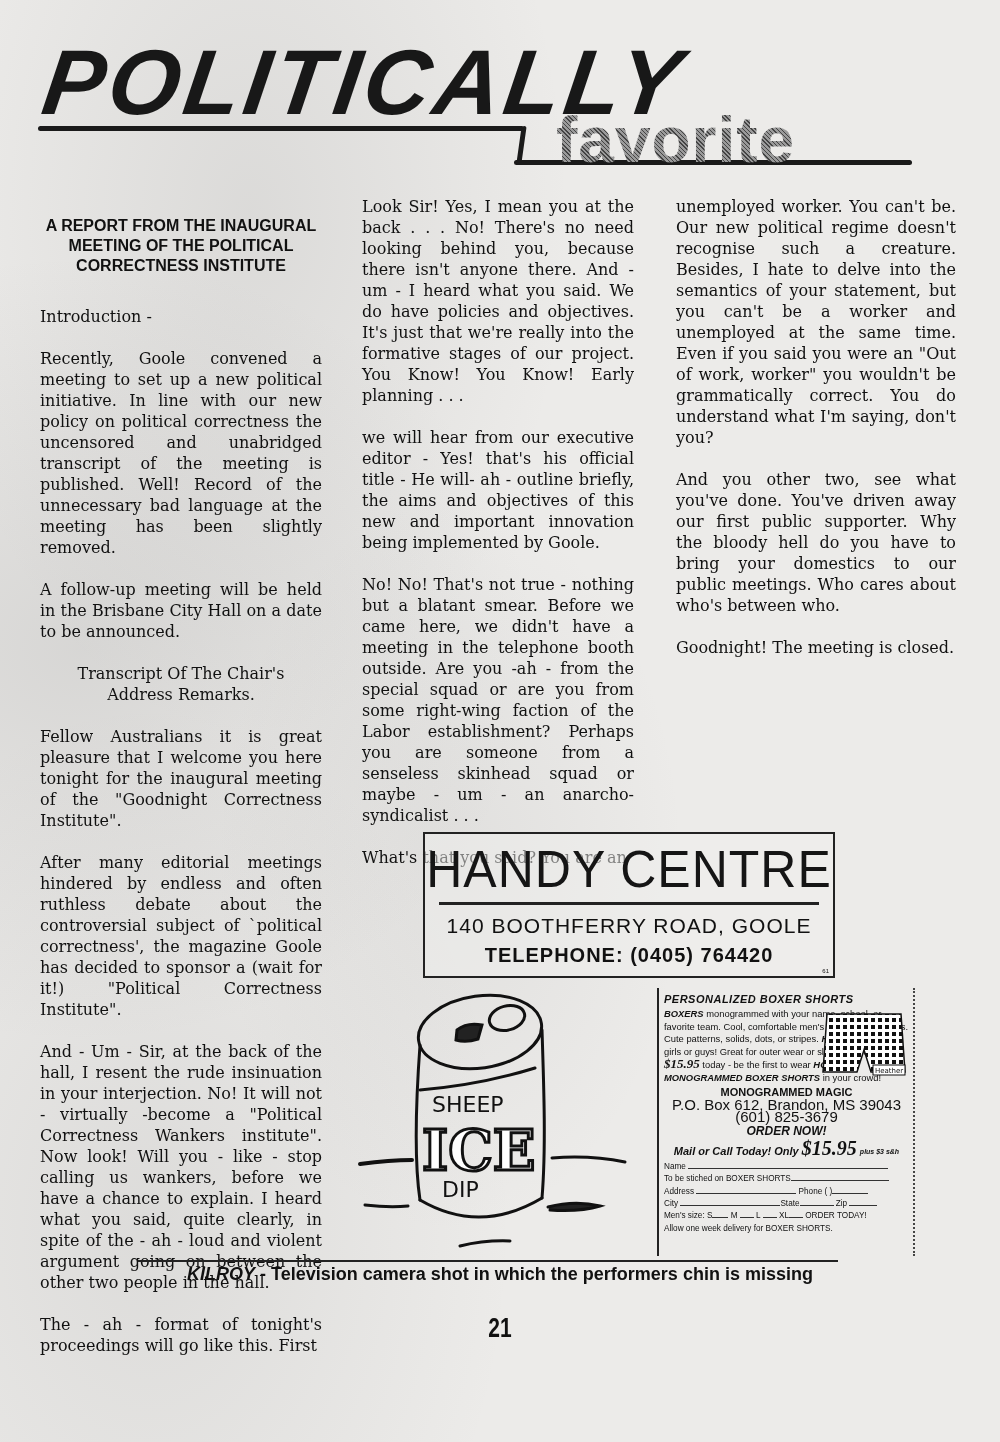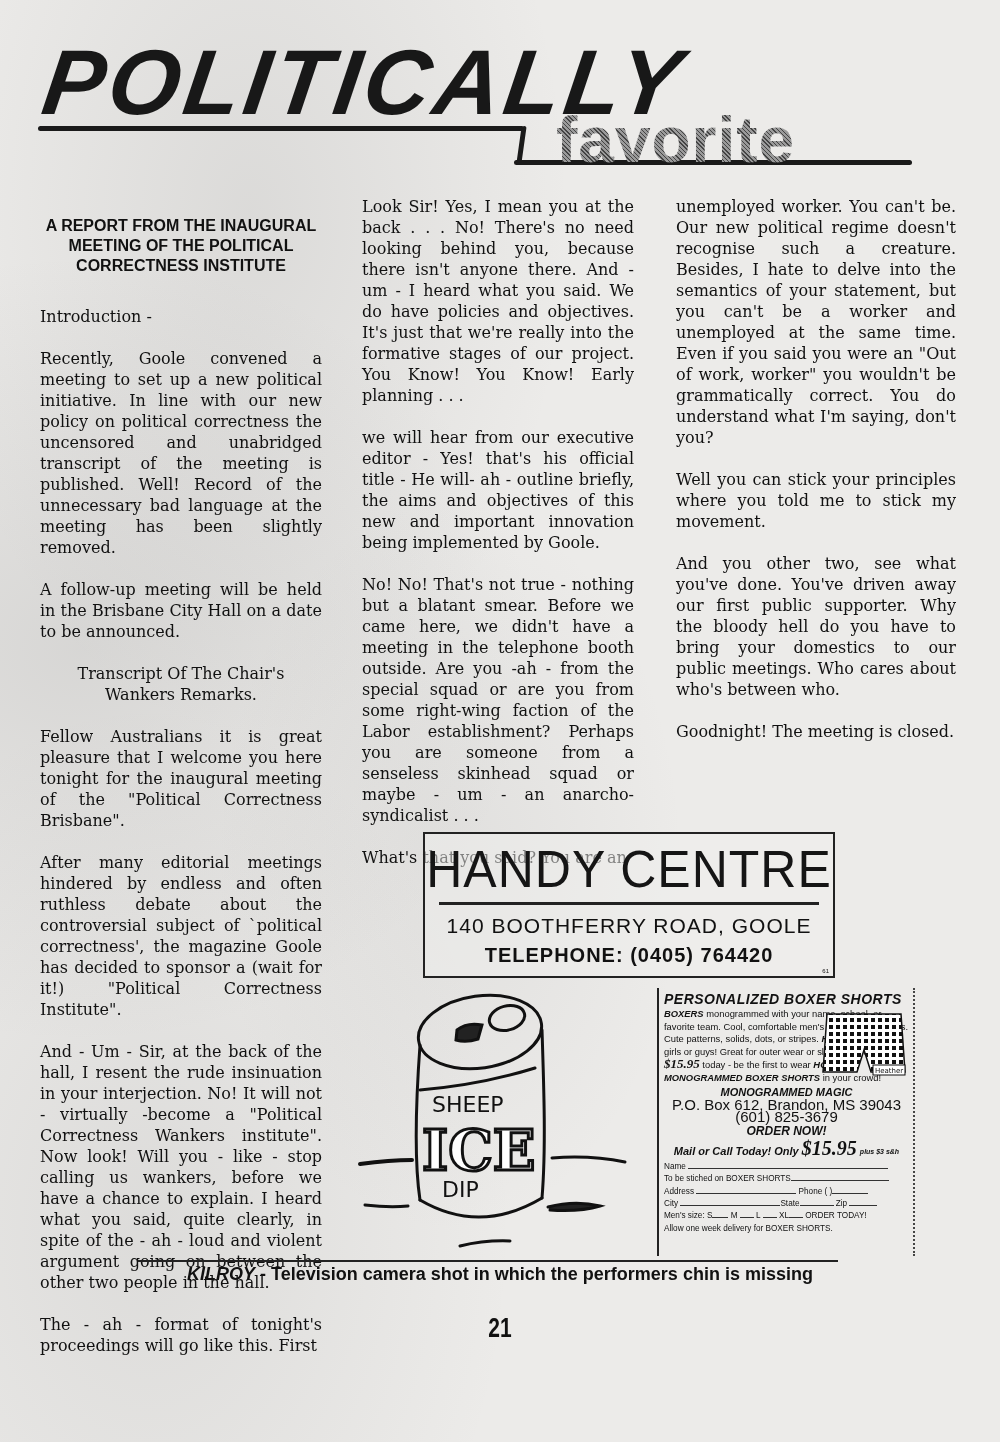--- a/index.html
+++ b/index.html
@@ -71,30 +71,30 @@
   
   #can-drawing { left: 350px; top: 990px; width: 300px; height: 270px; }
 
   
   #boxer-ad {
     left: 657px; top: 988px; width: 258px; height: 268px;
     border-left: 2px solid #222; border-right: 2px dotted #444; box-sizing: border-box;
     font-family: "Liberation Sans", sans-serif; font-size: 9.4px; line-height: 12.6px; padding: 0 4px 0 5px;
   }
   .boxer-title {
-    font-style: italic; font-weight: bold; font-size: 14px; letter-spacing: 0.5px;
+    font-style: italic; font-weight: bold; font-size: 11px; letter-spacing: 0.5px;
     margin-top: 2px; line-height: 18px; white-space: nowrap;
   }
   .boxer-body { position: relative; }
   .boxer-shorts-img {
     position: absolute; right: 2px; top: 2px; width: 86px; height: 70px;
   }
   .italic-bold { font-style: italic; font-weight: bold; }
   .boxer-price-big { font-style: italic; font-weight: bold; font-size: 13px; font-family: "Liberation Serif", serif; }
-  .boxer-company { text-align: center; font-weight: bold; font-size: 11px; line-height: 14px; font-style: italic; }
+  .boxer-company { text-align: center; font-weight: bold; font-size: 11px; line-height: 14px; }
   .boxer-addr { text-align: center; font-size: 15px; }
   .boxer-order { text-align: center; font-style: italic; font-weight: bold; font-size: 12px; line-height: 14px; }
   .boxer-mail { text-align: center; font-style: italic; font-weight: bold; font-size: 11px; line-height: 20px; }
   .boxer-mail .price { font-family: "Liberation Serif", serif; font-size: 20px; }
   .boxer-mail .plus { font-size: 7px; line-height: 7px; display: inline-block; vertical-align: middle; }
   .form-line { font-size: 8.2px; line-height: 12.4px; white-space: nowrap; overflow: hidden; }
   .blank { display: inline-block; border-bottom: 1px solid #333; height: 7px; vertical-align: baseline; }
 
   
   #footer-rule { left: 138px; top: 1260px; width: 700px; height: 2px; background: #222; }
@@ -118,37 +118,36 @@
   <div class="rule" style="left:519px;top:126px;width:5px;height:38px;transform:skewX(-8deg);"></div>
   <div class="rule" style="left:514px;top:160px;width:398px;height:5px;"></div>
   <div class="title-sub">favorite</div>
 </div>
 
 <div id="col1" class="col">
   <div class="report-heading">A REPORT FROM THE INAUGURAL MEETING OF THE POLITICAL CORRECTNESS INSTITUTE</div>
   <p class="intro-label">Introduction -</p>
   <p>Recently, Goole convened a meeting to set up a new political initiative. In line with our new policy on political correctness the uncensored and unabridged transcript of the meeting is published. Well! Record of the unnecessary bad language at the meeting has been slightly removed.</p>
   <p>A follow-up meeting will be held in the Brisbane City Hall on a date to be announced.</p>
-  <p class="center" style="padding:0 10px;">Transcript Of The Chair's Wankers Remarks.</p>
-  <p>Fellow Australians it is great pleasure that I welcome you here tonight for the inaugural meeting of the "Political Correctness Brisbane".</p>
+  <p class="center" style="padding:0 10px;">Transcript Of The Chair's Address Remarks.</p>
+  <p>Fellow Australians it is great pleasure that I welcome you here tonight for the inaugural meeting of the "Goodnight Correctness Institute".</p>
   <p>After many editorial meetings hindered by endless and often ruthless debate about the controversial subject of `political correctness', the magazine Goole has decided to sponsor a (wait for it!) "Political Correctness Institute".</p>
   <p>And - Um - Sir, at the back of the hall, I resent the rude insinuation in your interjection. No! It will not - virtually -become a "Political Correctness Wankers institute". Now look! Will you - like - stop calling us wankers, before we have a chance to explain. I heard what you said, quite clearly, in spite of the - ah - loud and violent argument going on between the other two people in the hall.</p>
   <p>The - ah - format of tonight's proceedings will go like this. First</p>
 </div>
 
 <div id="col2" class="col">
   <p>Look Sir! Yes, I mean you at the back . . . No! There's no need looking behind you, because there isn't anyone there. And - um - I heard what you said. We do have policies and objectives. It's just that we're really into the formative stages of our project. You Know! You Know! Early planning . . .</p>
   <p>we will hear from our executive editor - Yes! that's his official title - He will- ah - outline briefly, the aims and objectives of this new and important innovation being implemented by Goole.</p>
   <p>No! No! That's not true - nothing but a blatant smear. Before we came here, we didn't have a meeting in the telephone booth outside. Are you -ah - from the special squad or are you from some right-wing faction of the Labor establishment? Perhaps you are someone from a senseless skinhead squad or maybe - um - an anarcho-syndicalist . . .</p>
   <p>What's that you said? You are an</p>
 </div>
 
 <div id="col3" class="col">
   <p>unemployed worker. You can't be. Our new political regime doesn't recognise such a creature. Besides, I hate to delve into the semantics of your statement, but you can't be a worker and unemployed at the same time. Even if you said you were an "Out of work, worker" you wouldn't be grammatically correct. You do understand what I'm saying, don't you?</p>
-  <p>Well you can stick your principles where you told me to stick my movement.</p>
   <p>And you other two, see what you've done. You've driven away our first public supporter. Why the bloody hell do you have to bring your domestics to our public meetings. Who cares about who's between who.</p>
   <p>Goodnight! The meeting is closed.</p>
 </div>
 
 <div id="handy-ad" class="abs">
   <div class="handy-name">HANDY CENTRE</div>
   <div class="handy-rule"></div>
   <div class="handy-addr">140 BOOTHFERRY ROAD, GOOLE</div>
   <div class="handy-tel">TELEPHONE: (0405) 764420</div>
   <div class="handy-mark">61</div>

